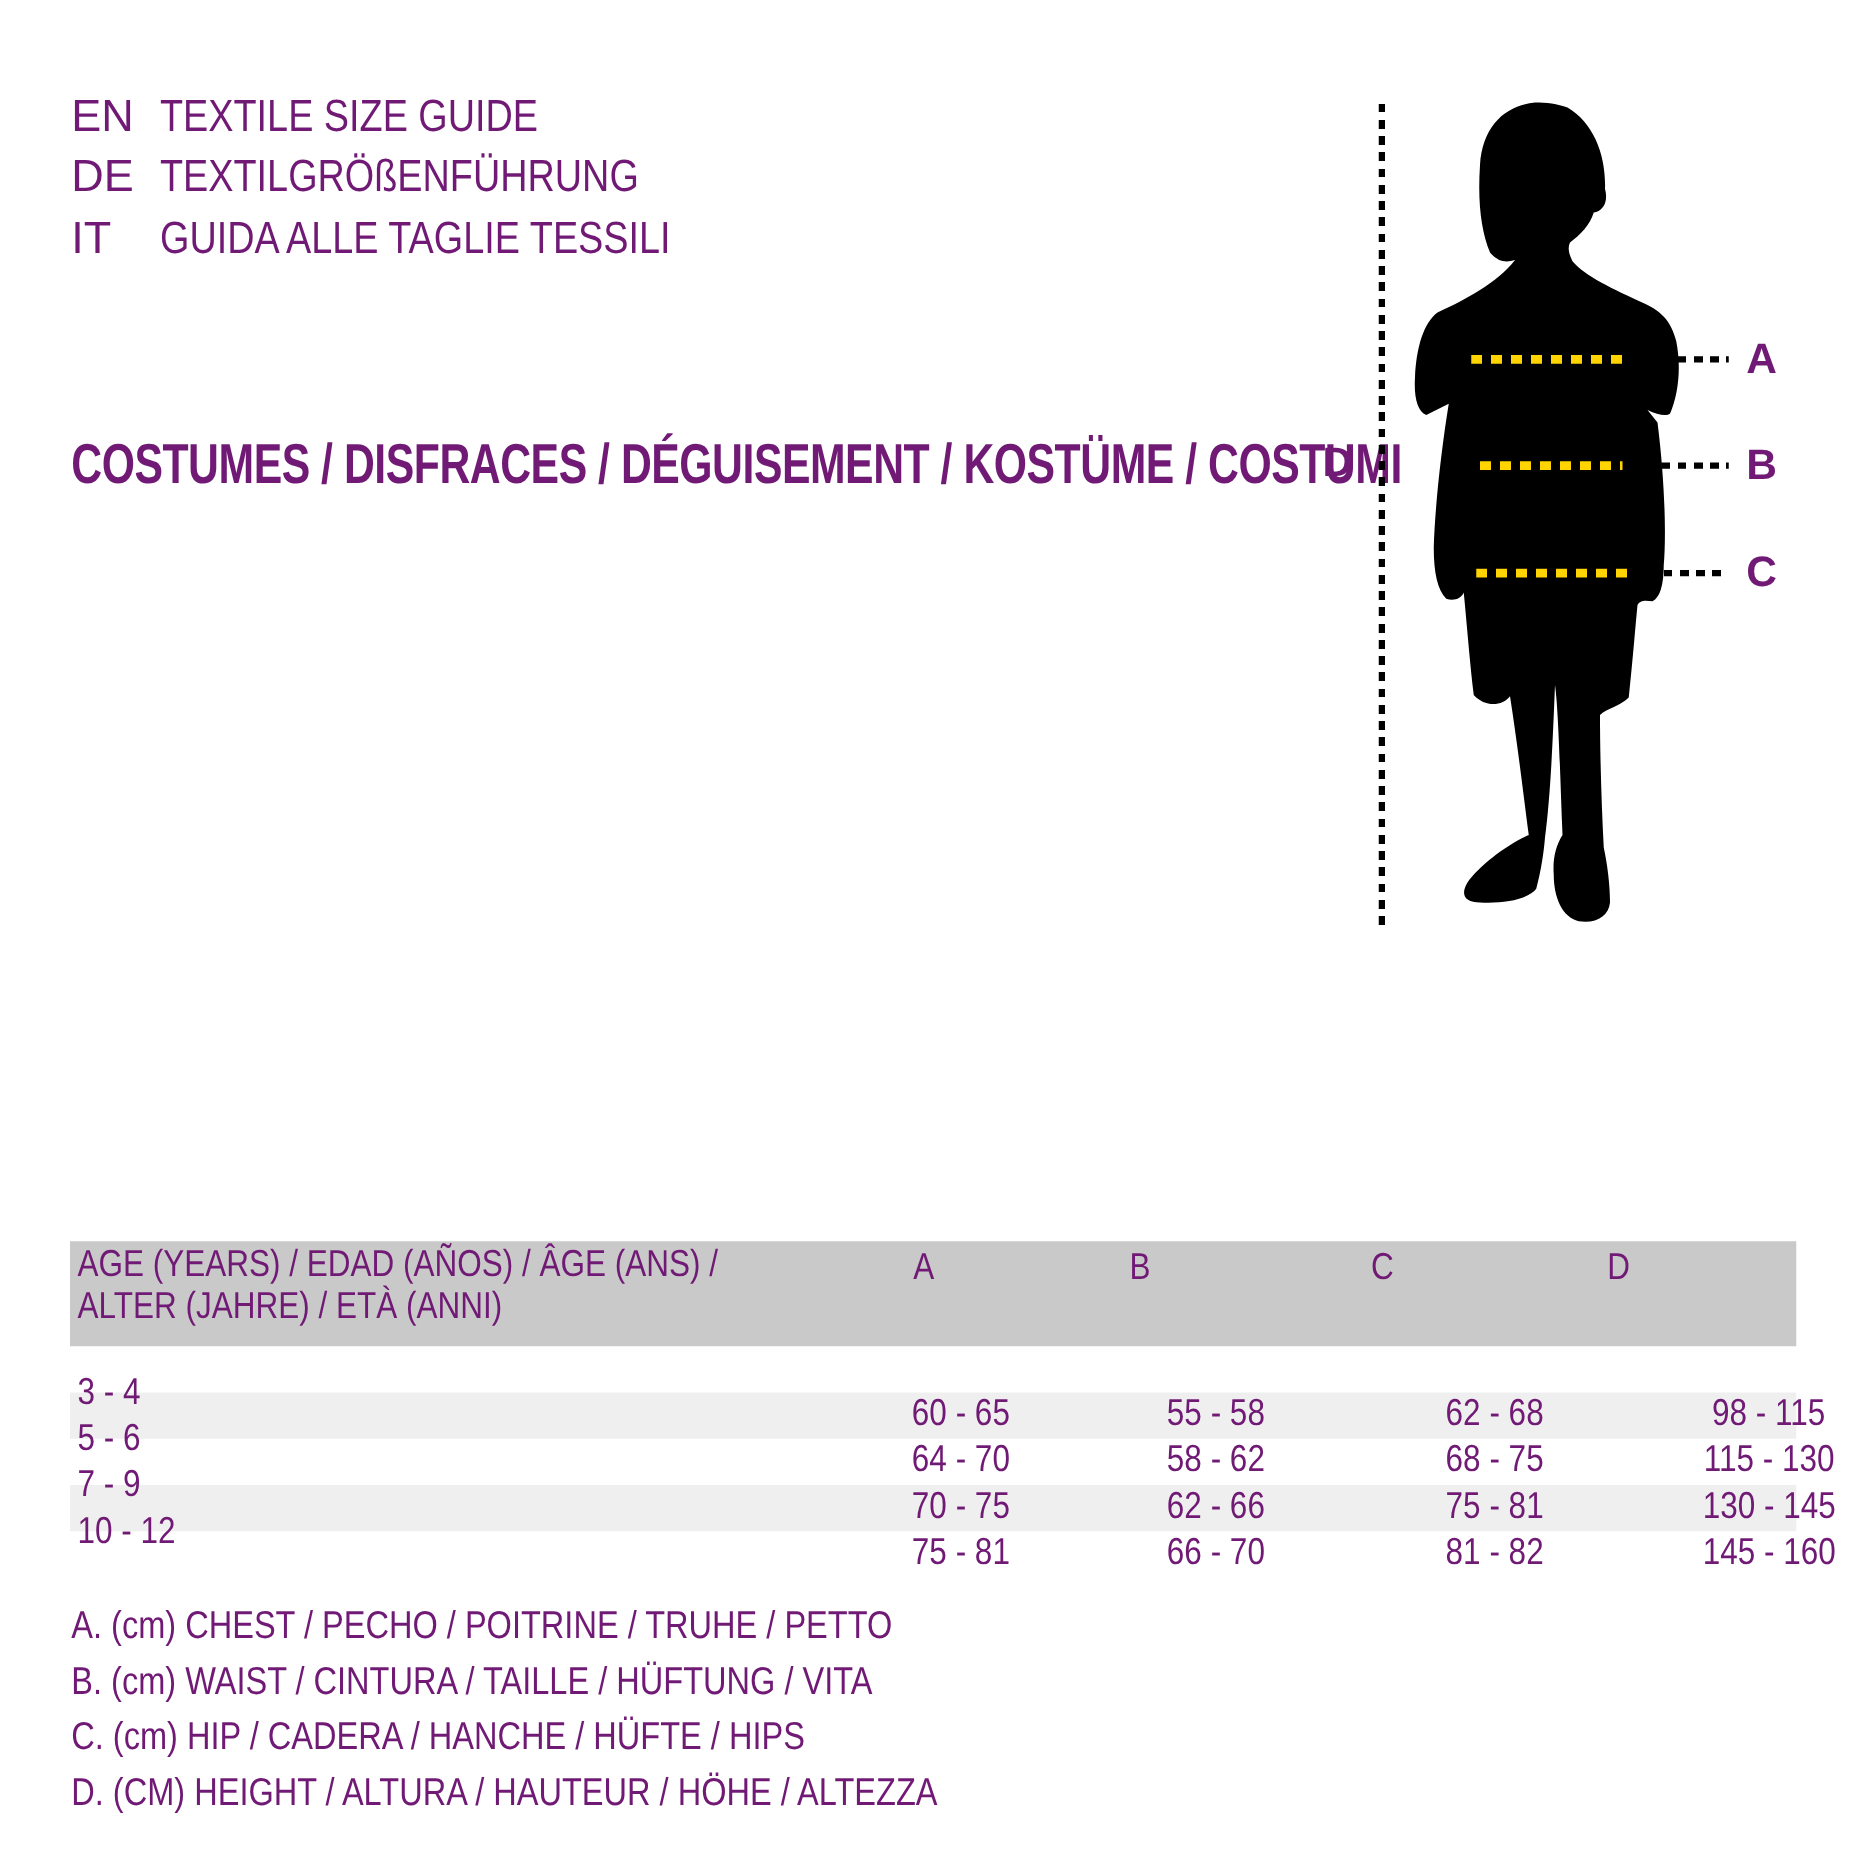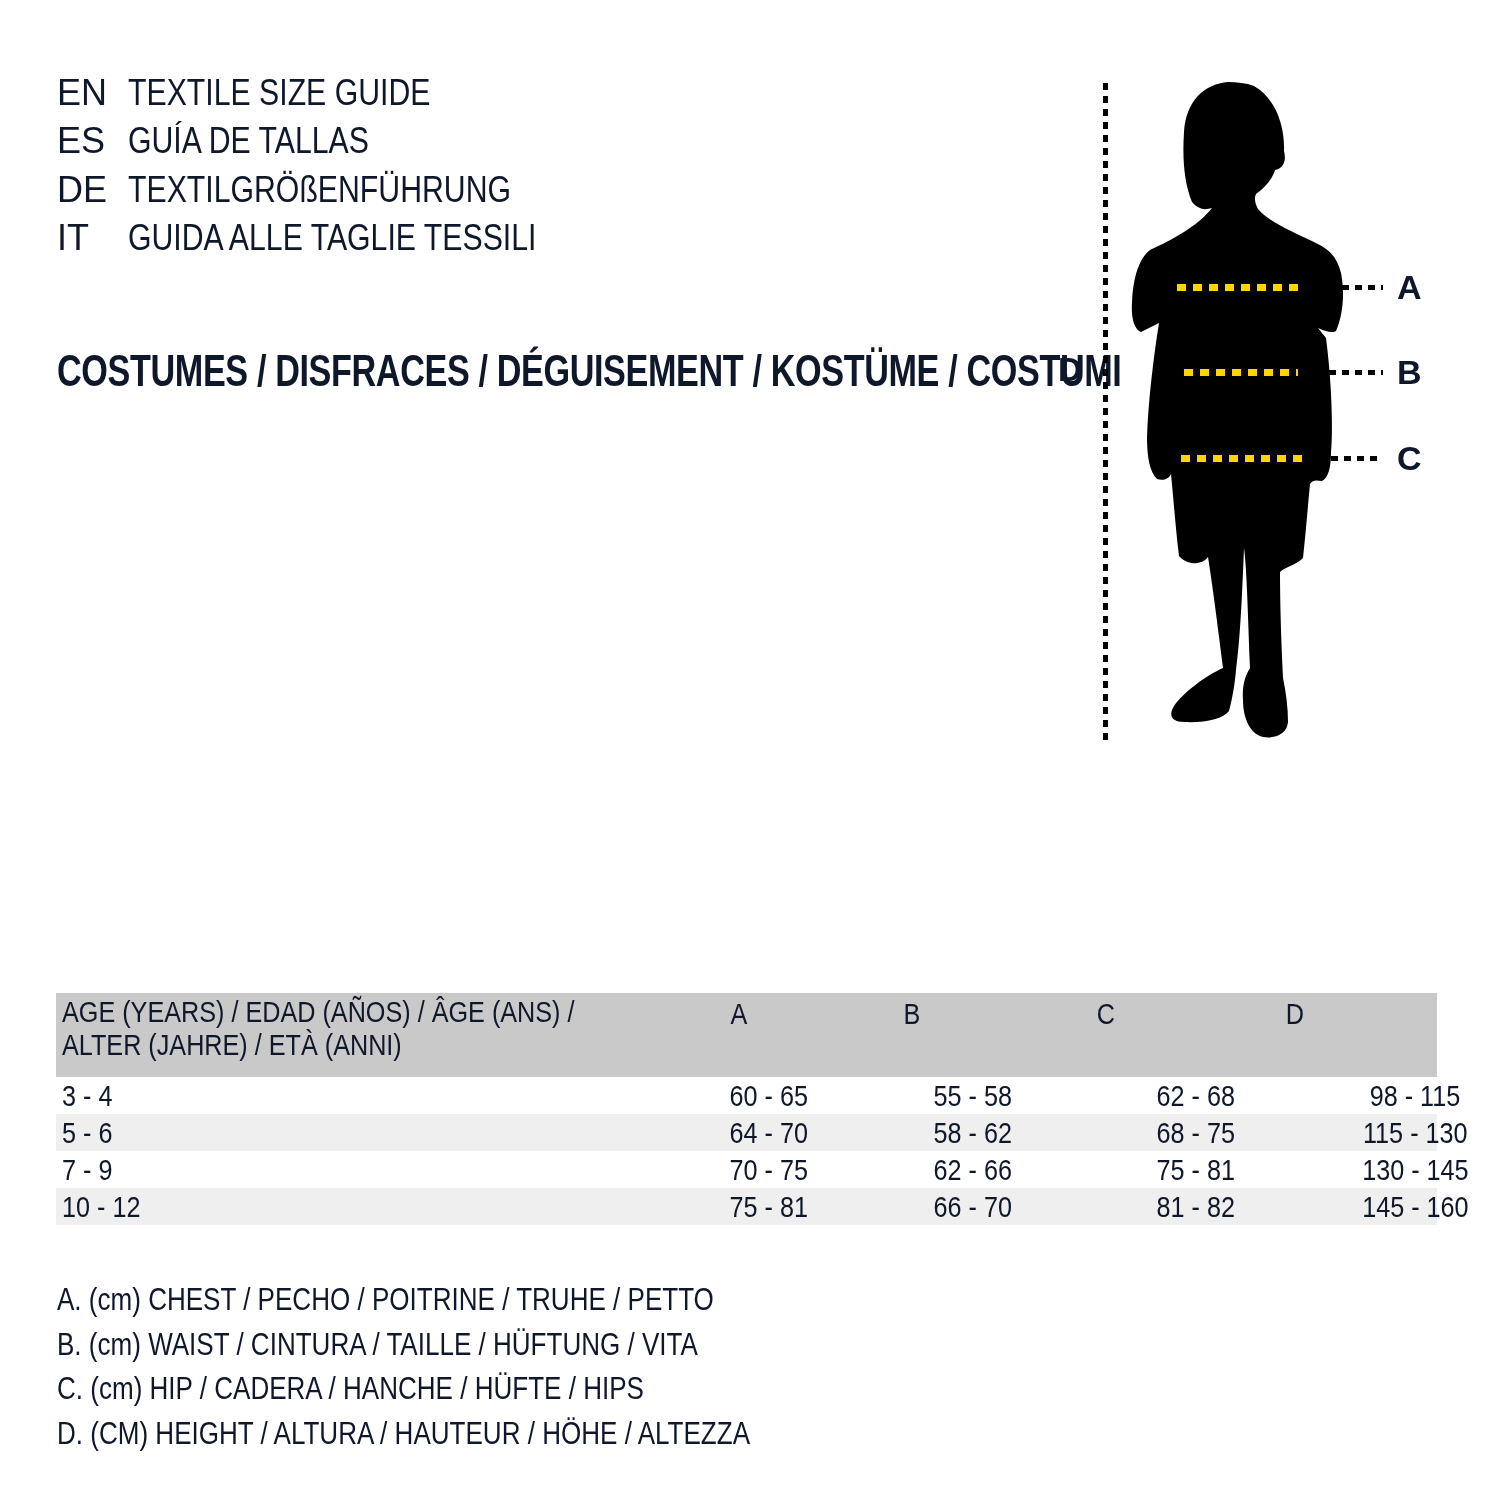--- a/index.html
+++ b/index.html
@@ -1,18 +1,18 @@
 <!DOCTYPE html>
 <html><head>
 <meta charset="utf-8">
 <style>
   html,body{margin:0;padding:0;background:#ffffff;}
   .canvas{
     position:relative;width:1501px;height:1500px;background:#ffffff;overflow:hidden;
-    font-family:"Liberation Sans", sans-serif;color:#0f172a;
+    font-family:"Liberation Sans", sans-serif;color:#701a75;
   }
   .cond{display:inline-block;transform:scaleX(0.84);transform-origin:0 50%;white-space:nowrap;}
   .cond-c{display:inline-block;transform:scaleX(0.84);transform-origin:50% 50%;white-space:nowrap;}
 
   
   .lang-block{position:absolute;left:57px;top:69px;}
   .lang-row{display:flex;line-height:48.4px;font-size:36px;}
   .lang-code{width:71px;flex:0 0 71px;}
 
   
@@ -43,39 +43,35 @@
 
   
   .size-table{position:absolute;left:56px;top:993px;width:1381px;font-size:30px;}
   .t-grid{display:grid;grid-template-columns:594px 178px 169px 218px 160px 62px;}
   .thead{background:var(--hdr);height:84px;}
   .age-head{padding-left:6px;padding-top:2px;line-height:33px;}
   .col-head{text-align:center;line-height:30px;padding-top:6px;}
   .trow{height:37px;align-items:center;gap:30px;}
   .trow.alt{background:var(--alt);}
   .cell-age{padding-left:6px;line-height:37px;}
-  .cell-val{text-align:center;line-height:37px;}
+  .cell-val{text-align:center;line-height:37px;margin-top:35px;}
 
   
   .legend{position:absolute;left:57px;top:1246px;margin-top:32px;}
   .legend-line{line-height:44.6px;font-size:31px;}
 </style>
 </head>
 <body>
 
 <div class="canvas" style="--yellow: #FFD400; --hdr: #c9c9c9; --alt: #efefef;">
 
   <div class="lang-block">
     <div class="lang-row">
       <span class="lang-code">EN</span>
       <span class="cond">TEXTILE SIZE GUIDE</span>
-    </div>
-    <div class="lang-row">
-      <span class="lang-code">ES</span>
-      <span class="cond">GUÍA DE TALLAS</span>
     </div>
     <div class="lang-row">
       <span class="lang-code">DE</span>
       <span class="cond">TEXTILGRÖßENFÜHRUNG</span>
     </div>
     <div class="lang-row">
       <span class="lang-code">IT</span>
       <span class="cond">GUIDA ALLE TAGLIE TESSILI</span>
     </div>
   </div>

